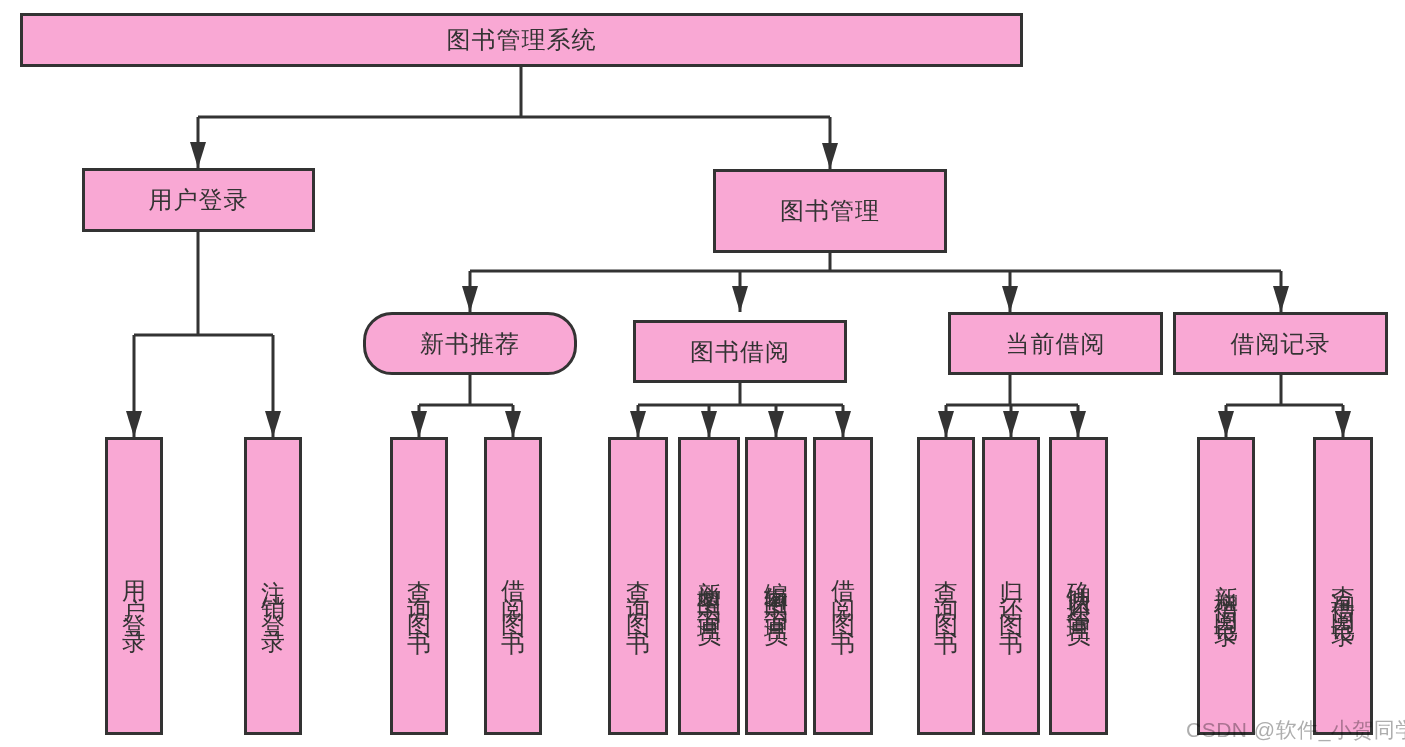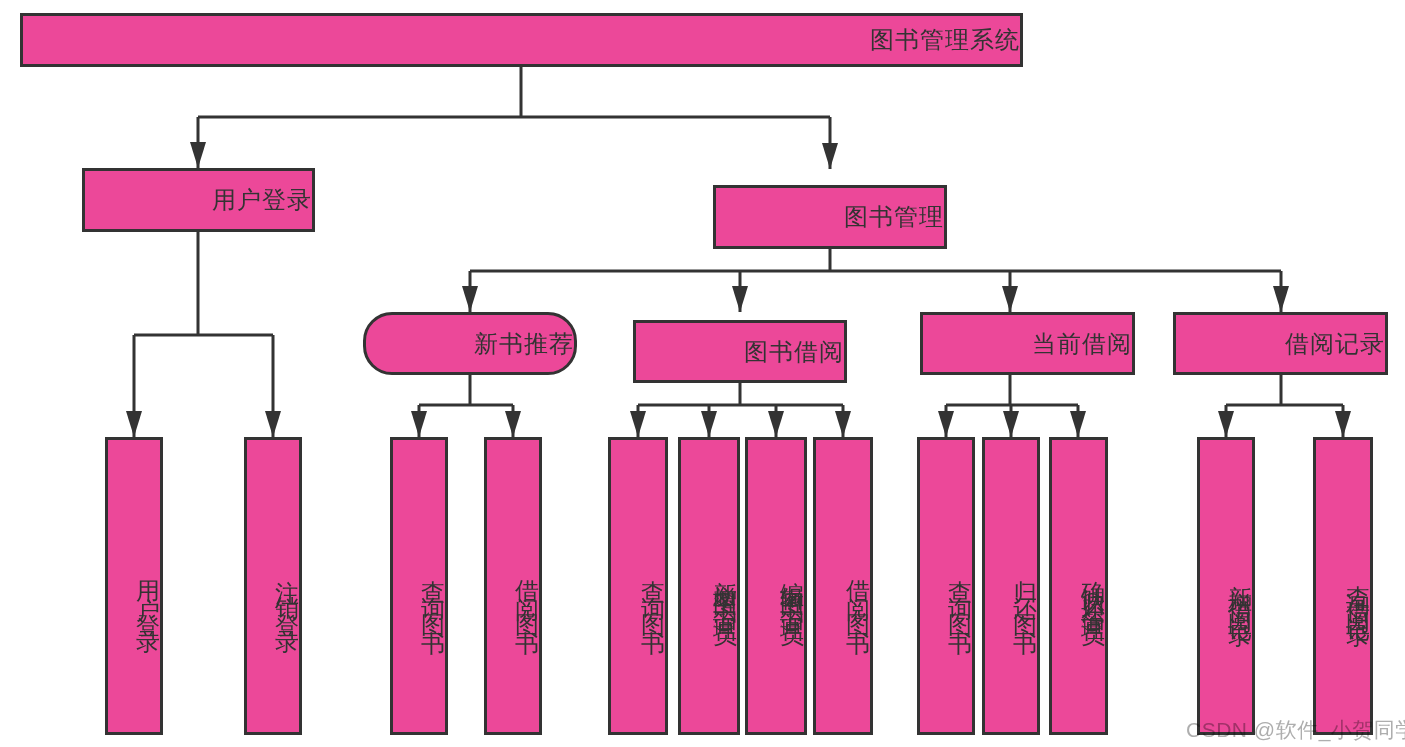--- a/index.html
+++ b/index.html
@@ -2,22 +2,22 @@
 <html><head>
 <meta charset="utf-8">
 <style>
   html,body{margin:0;padding:0;background:#ffffff;}
   .stage{
     position:relative;width:1405px;height:747px;background:#ffffff;overflow:hidden;
     font-family:"Liberation Sans","DejaVu Sans",sans-serif;color:#333333;
   }
   .wires{position:absolute;left:0;top:0;z-index:1;}
   .box{
-    position:absolute;box-sizing:border-box;background:#ec4899;border:3px solid #333333;
-    display:flex;align-items:center;justify-content:flex-end;z-index:2;
+    position:absolute;box-sizing:border-box;background:#f9a8d4;border:3px solid #333333;
+    display:flex;align-items:center;justify-content:center;z-index:2;
   }
   .hlabel{font-size:24px;line-height:1;letter-spacing:1px;white-space:nowrap;}
   .vlabel{
     writing-mode:vertical-rl;text-orientation:upright;font-size:24px;line-height:1;
     white-space:nowrap;
   }
   .v4{letter-spacing:17px;margin-bottom:-17px;}
   .v6{letter-spacing:8px;margin-bottom:-8px;}
   .v9{letter-spacing:6px;margin-bottom:-6px;}
   .watermark{
@@ -70,31 +70,31 @@
     </g>
   </svg>
 
   <div class="box" style="left:20px;top:13px;width:1003px;height:54px;">
     <span class="hlabel">图书管理系统</span>
   </div>
 
   <div class="box" style="left:82px;top:168px;width:233px;height:64px;">
     <span class="hlabel">用户登录</span>
   </div>
-  <div class="box" style="left:713px;top:185px;width:234px;height:64px;">
+  <div class="box" style="left:713px;top:169px;width:234px;height:84px;">
     <span class="hlabel">图书管理</span>
   </div>
 
   <div class="box" style="left:363px;top:312px;width:214px;height:63px;border-radius:29px;">
     <span class="hlabel">新书推荐</span>
   </div>
   <div class="box" style="left:633px;top:320px;width:214px;height:63px;">
     <span class="hlabel">图书借阅</span>
   </div>
-  <div class="box" style="left:920px;top:312px;width:215px;height:63px;">
+  <div class="box" style="left:948px;top:312px;width:215px;height:63px;">
     <span class="hlabel">当前借阅</span>
   </div>
   <div class="box" style="left:1173px;top:312px;width:215px;height:63px;">
     <span class="hlabel">借阅记录</span>
   </div>
 
   <div class="box" style="left:105px;top:437px;width:58px;height:298px;">
     <span class="vlabel v4">用户登录</span>
   </div>
   <div class="box" style="left:244px;top:437px;width:58px;height:298px;">

